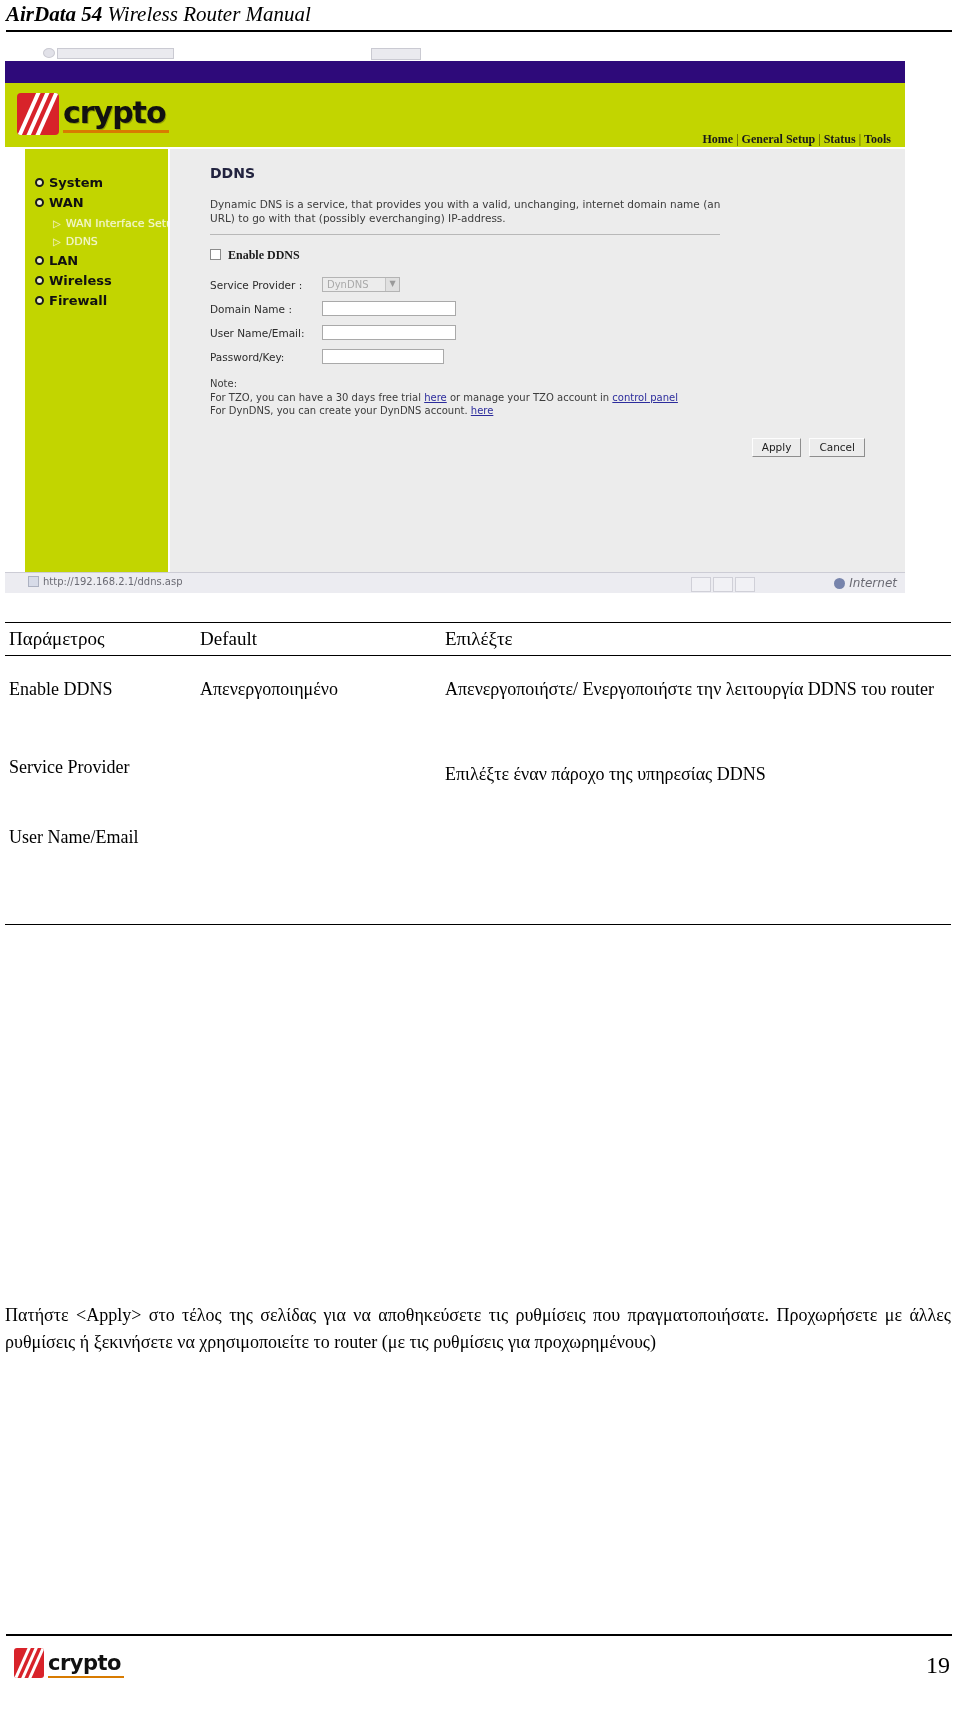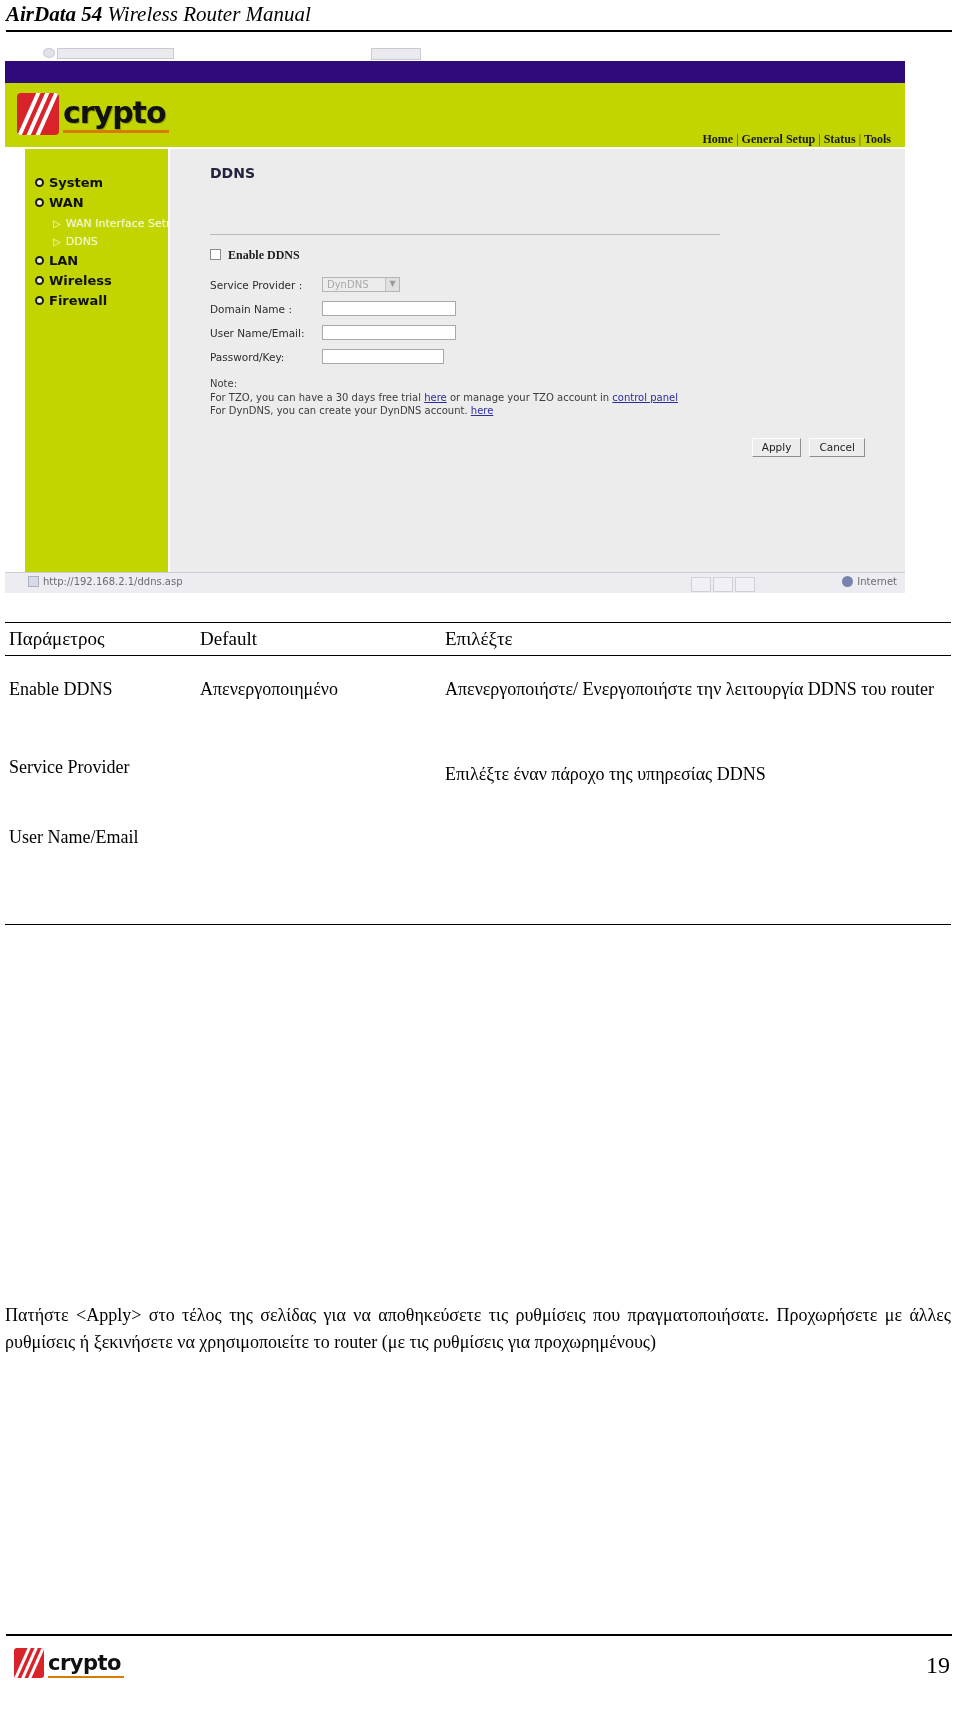--- a/index.html
+++ b/index.html
@@ -373,23 +373,24 @@
     background: #cfd4e4;
     border: 1px solid #9aa0b4;
     vertical-align: -2px;
     margin-right: 4px;
     box-sizing: border-box;
   }
   .status-right {
     position: absolute;
     right: 8px; top: 3px;
     font-family: "DejaVu Sans", sans-serif;
-    font-size: 10px;
+    font-size: 12px;
     color: #4a4a55;
     white-space: nowrap;
+    font-style: italic;
   }
   .globe-ico {
     display: inline-block;
     width: 11px; height: 11px;
     border-radius: 50%;
     background: #5a6a9a;
     vertical-align: -2px;
     margin-right: 4px;
   }
   .status-slots {
@@ -569,20 +570,21 @@
         <div class="side-item i3">
           <span class="bullet"></span><span>Wireless</span>
         </div>
         <div class="side-item i4">
           <span class="bullet"></span><span>Firewall</span>
         </div>
       </div>
 
       <div class="main-panel">
         <div class="panel-title">DDNS</div>
+        <div class="panel-desc">Dynamic DNS is a service, that provides you with a valid, unchanging, internet domain name (an URL) to go with that (possibly everchanging) IP-address.</div>
         <div class="panel-hr"></div>
 
         <div class="enable-row">
           <span class="cbox"></span><span>Enable DDNS</span>
         </div>
 
         <div class="field f0">
           <span class="lbl">Service Provider :</span>
           <span class="ctl">
             <span class="selbox" style="width:78px"><span>DynDNS</span><span class="arrow">▼</span></span>

